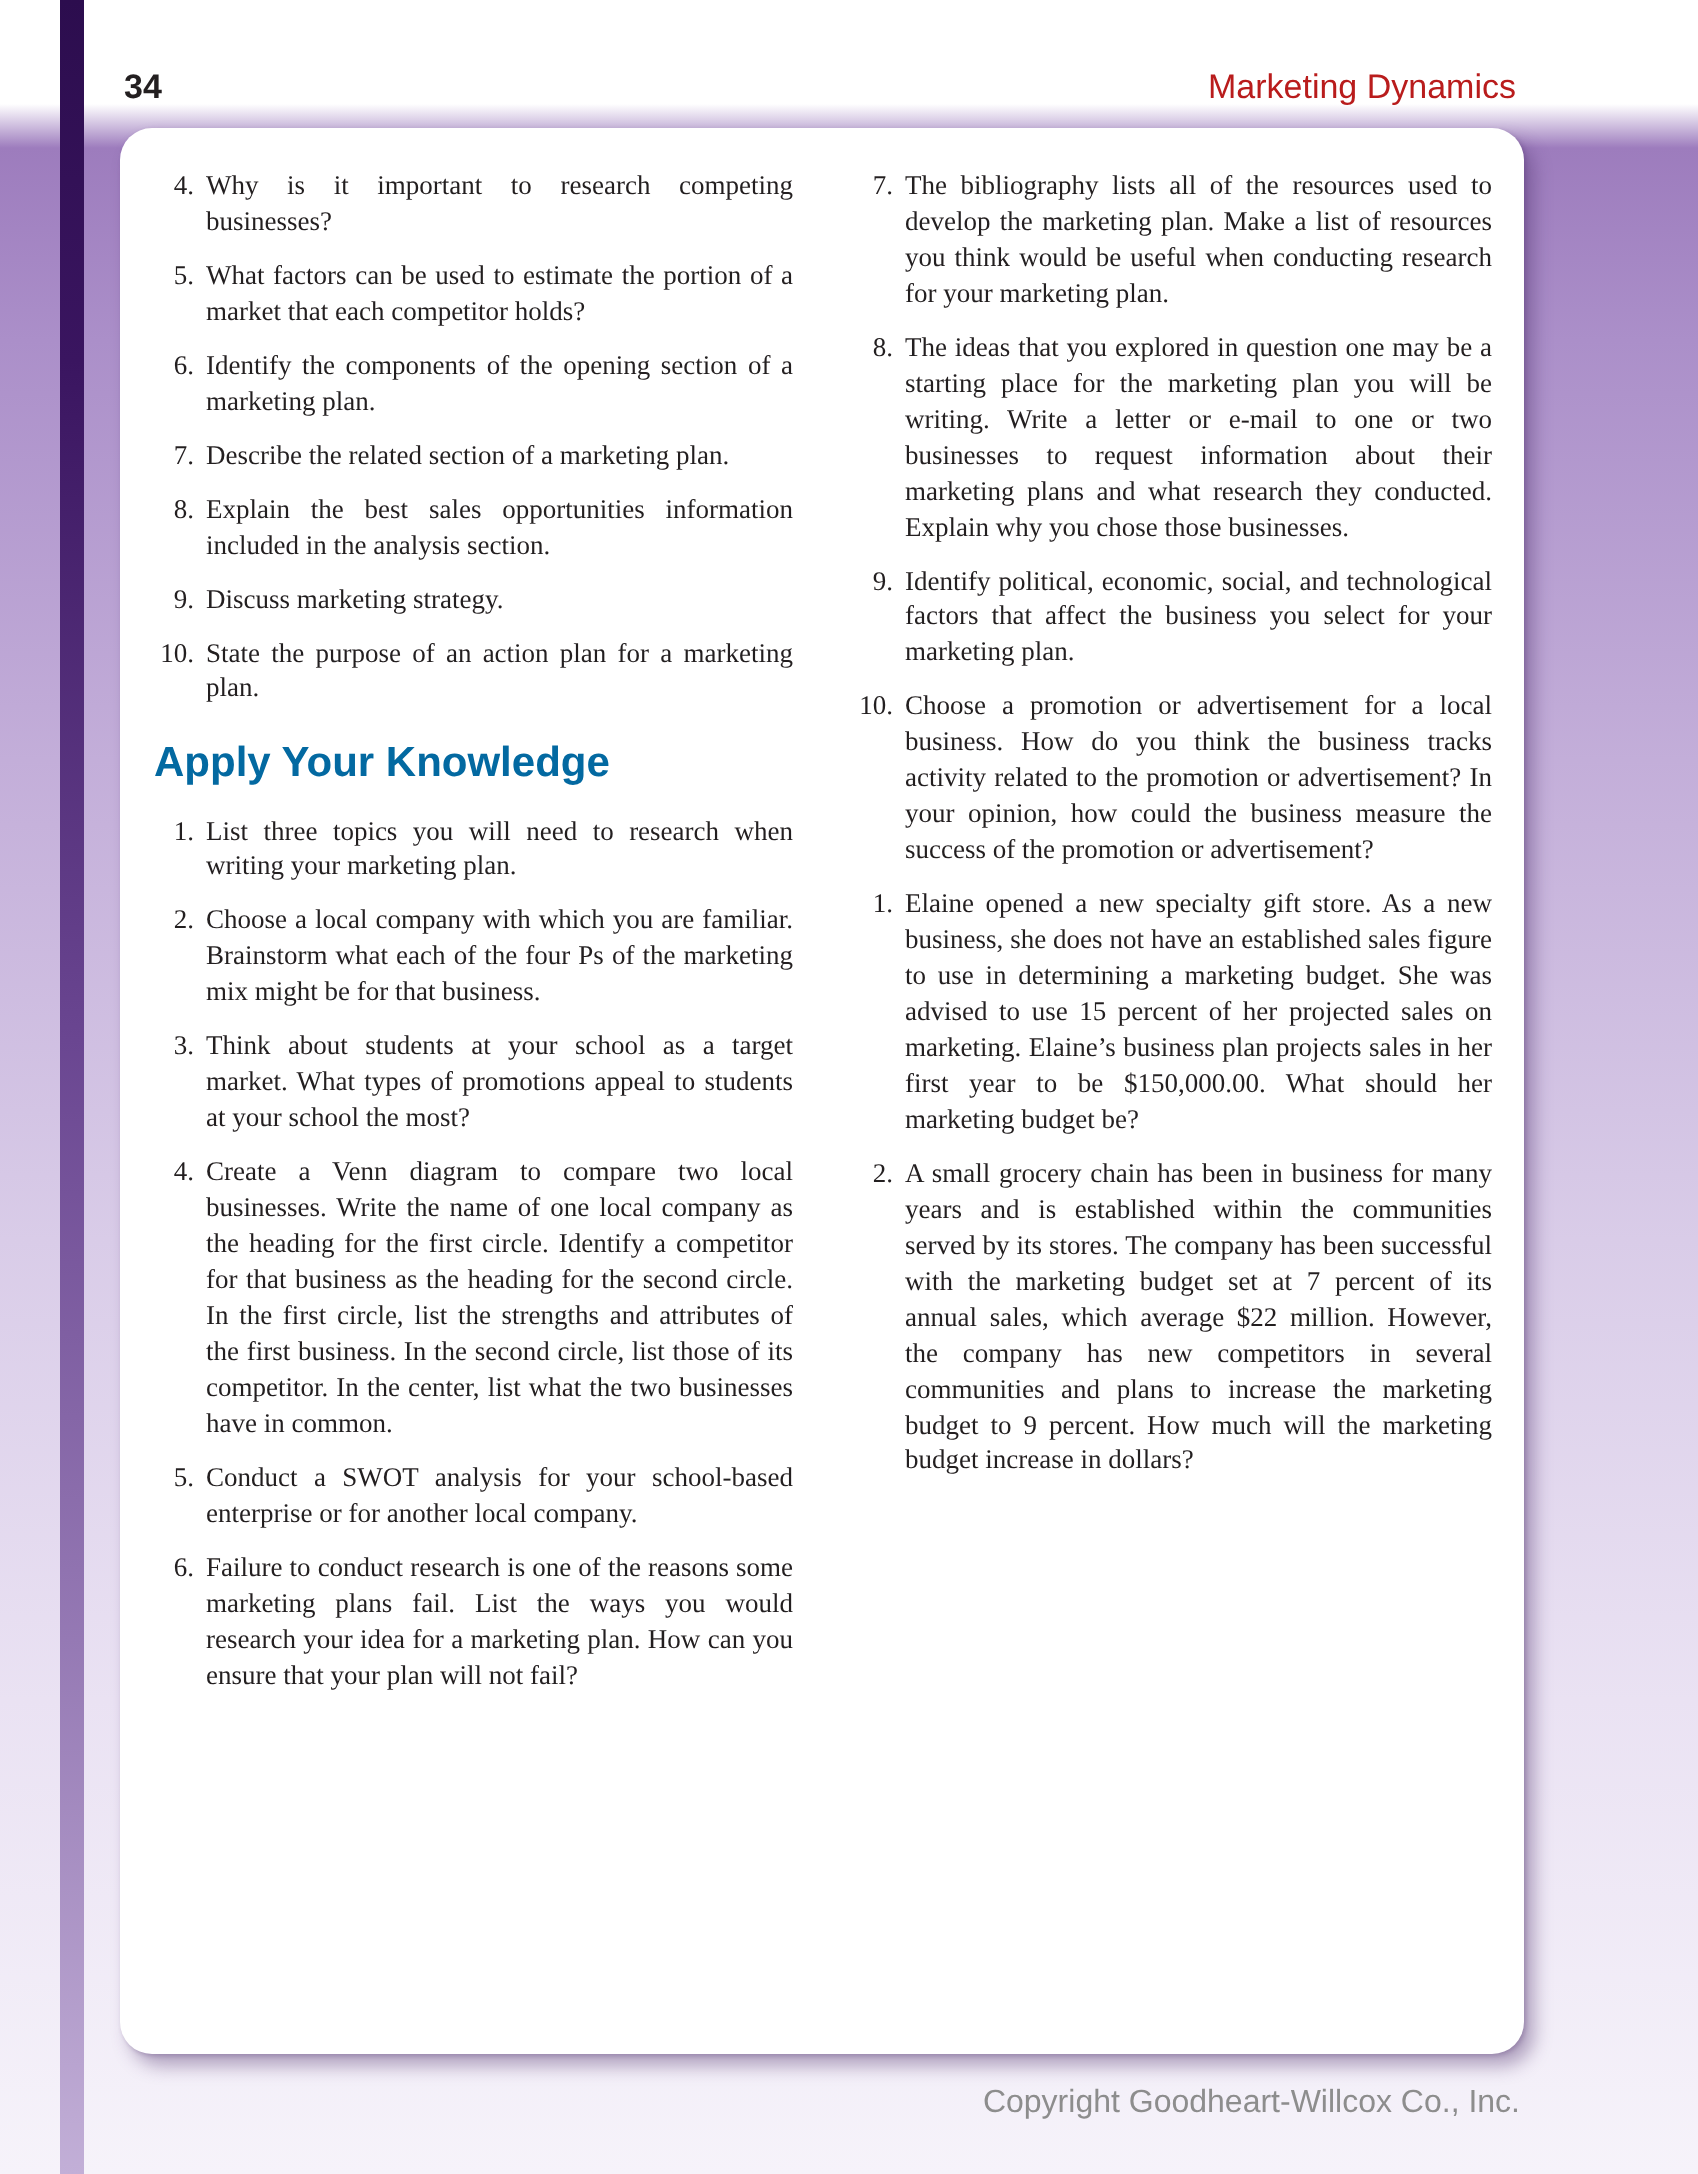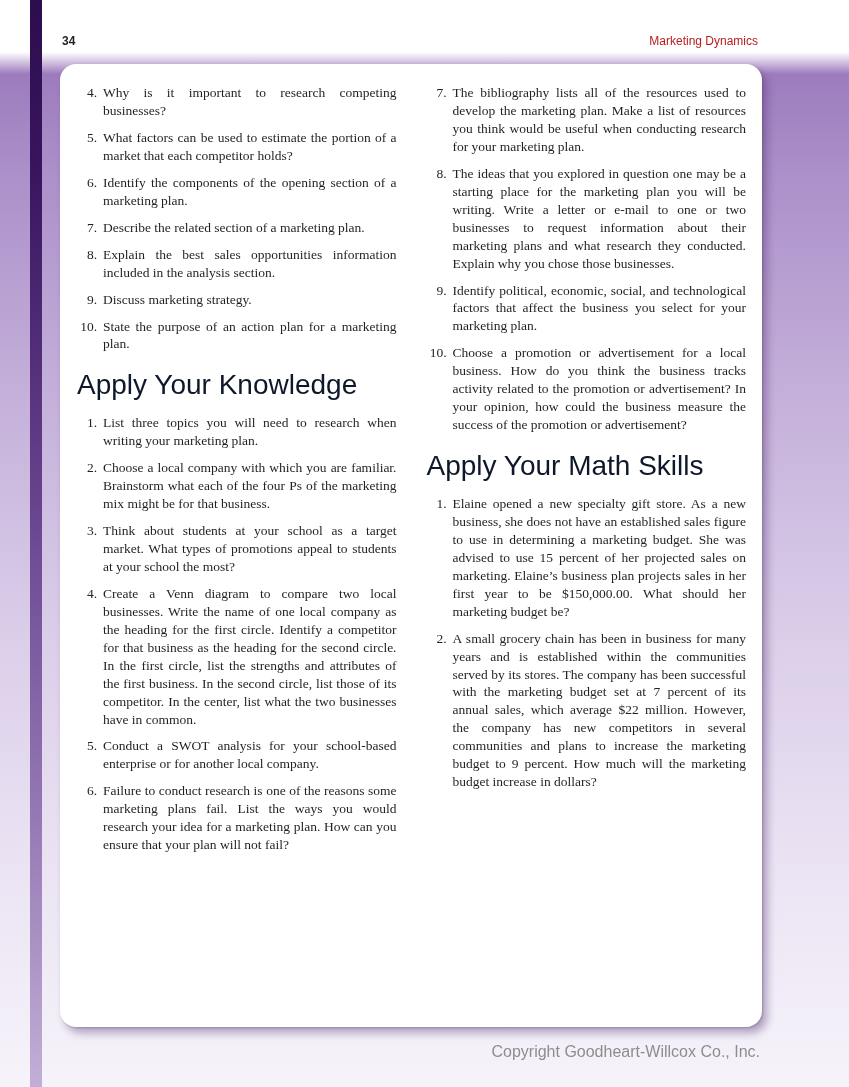--- a/index.html
+++ b/index.html
@@ -13,38 +13,38 @@
       #c3aed9 380px, #d9cce8 620px, #eae2f3 850px, #f6f3fa 1087px);
   }
   .spine {
     position:absolute; left:30px; top:0; width:12px; height:100%;
     background: linear-gradient(180deg, #2c0d4e 0px, #3a1560 180px,
       #6a4691 520px, #9579b4 820px, #c2afd7 1087px);
   }
   .header {
     position:absolute; top:34px; left:62px; right:91px;
     display:flex; justify-content:space-between; align-items:baseline;
-    font-family:"Liberation Sans", sans-serif; font-size:12px;
+    font-family:"Liberation Sans", sans-serif; font-size:17px;
   }
   .page-num { font-weight:bold; color:#231f20; }
   .book-title { color:#b91c1c; }
   .card {
     position:absolute; left:60px; top:64px; width:702px; height:963px;
     background:#ffffff; border-radius:16px;
     box-shadow: 5px 6px 9px rgba(74,44,106,0.40), 1px 1px 2px rgba(74,44,106,0.25);
     padding:20px 16px 0 15px;
     display:flex; gap:28px;
   }
   .col { flex:1 1 0; font-size:13.5px; line-height:1.33; color:#231f20; min-width:0; }
   .q { display:flex; margin-bottom:9px; }
   .qnum { flex:0 0 22px; text-align:right; margin-right:6px; }
   .qtext { flex:1 1 auto; text-align:justify; }
   .section-heading {
-    font-family:"Liberation Sans", sans-serif; font-weight:normal;
-    color:#0f172a; font-size:28px; line-height:1.1;
+    font-family:"Liberation Sans", sans-serif; font-weight:bold;
+    color:#0369a1; font-size:21px; line-height:1.1;
     margin:17px 0 13px 2px;
   }
   .intro { text-indent:24px; text-align:justify; margin-bottom:7px; }
   .footer {
     position:absolute; top:1043px; right:89px;
     font-family:"Liberation Sans", sans-serif; font-size:16px; color:#8d8d8d;
   }
 </style>
 </head>
 <body>
@@ -127,21 +127,20 @@
     </div>
     <div class="q">
       <span class="qnum">9.</span>
       <span class="qtext">Identify political, economic, social, and technological factors that affect the business you select for your marketing plan.</span>
     </div>
     <div class="q">
       <span class="qnum">10.</span>
       <span class="qtext">Choose a promotion or advertisement for a local business. How do you think the business tracks activity related to the promotion or advertisement? In your opinion, how could the business measure the success of the promotion or advertisement?</span>
     </div>
 
-    <h2 class="section-heading">Apply Your Math Skills</h2>
 
 
     <div class="q">
       <span class="qnum">1.</span>
       <span class="qtext">Elaine opened a new specialty gift store. As a new business, she does not have an established sales figure to use in determining a marketing budget. She was advised to use 15 percent of her projected sales on marketing. Elaine’s business plan projects sales in her first year to be $150,000.00. What should her marketing budget be?</span>
     </div>
     <div class="q">
       <span class="qnum">2.</span>
       <span class="qtext">A small grocery chain has been in business for many years and is established within the communities served by its stores. The company has been successful with the marketing budget set at 7 percent of its annual sales, which average $22 million. However, the company has new competitors in several communities and plans to increase the marketing budget to 9 percent. How much will the marketing budget increase in dollars?</span>
     </div>

